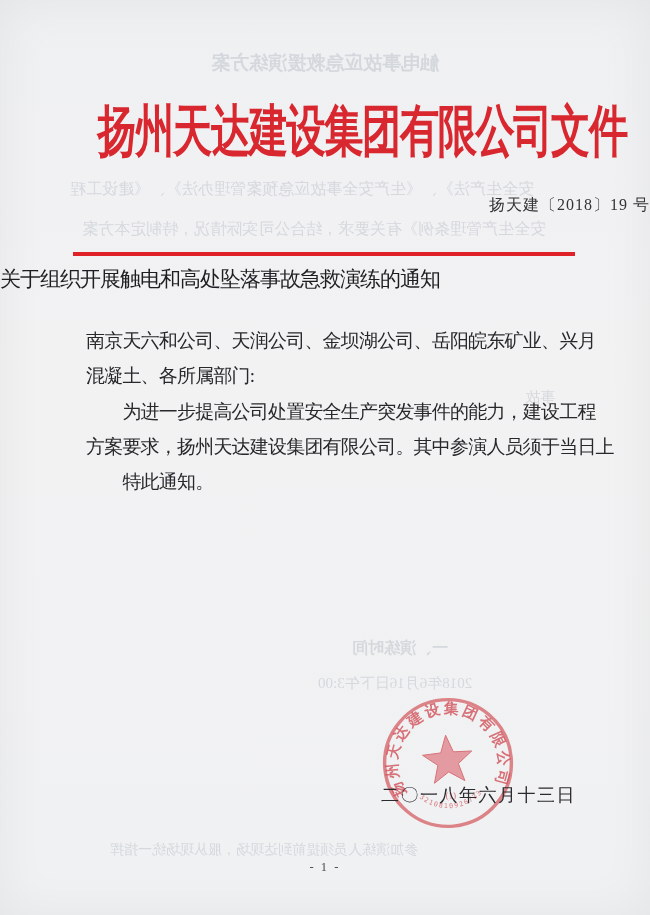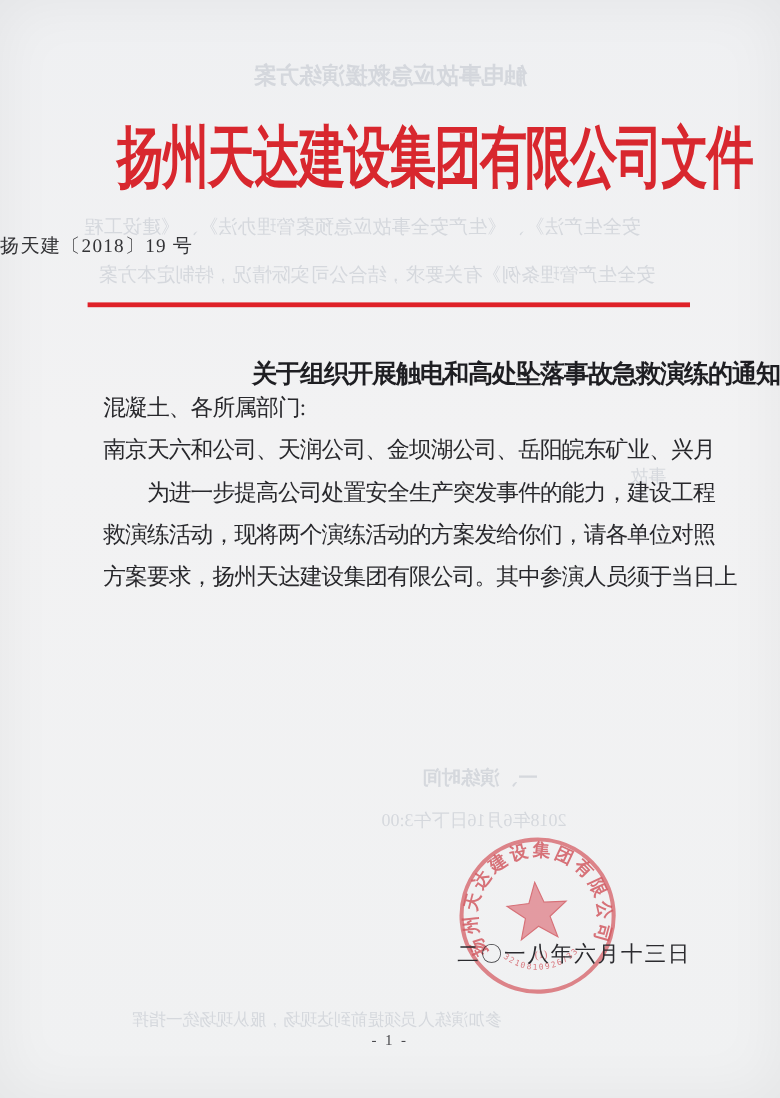--- a/index.html
+++ b/index.html
@@ -28,37 +28,36 @@
     position:absolute;top:94px;left:0;right:0;
     text-align:center;
     font-size:56px;font-weight:bold;
     color:#d8272e;
     letter-spacing:-2px;
     transform:scaleX(.70);
     white-space:nowrap;
   }
   .doc-number{
     position:absolute;top:195px;left:0;right:0;
-    text-align:left;
+    text-align:right;
     font-size:16px;color:#333336;
     letter-spacing:1px;
   }
   .red-divider{
     position:absolute;top:252px;left:73px;
     width:502px;height:4px;
     background:#df2128;
   }
   .doc-title{
     position:absolute;top:265px;left:0;right:0;
-    text-align:right;
-    font-size:21px;font-weight:bold;
+    text-align:left;
+    font-size:21px;font-weight:normal;
     letter-spacing:-1px;
     color:#1e1e22;
     white-space:nowrap;
-    margin-top:32px;
   }
   
   .body-block{
     position:absolute;top:323px;left:86px;width:496px;
   }
   .body-line{
     font-size:19px;
     line-height:35.3px;
     letter-spacing:-.8px;
     white-space:nowrap;
@@ -99,25 +98,25 @@
 
   <div class="org-title">扬州天达建设集团有限公司文件</div>
 
   <div class="doc-number">扬天建〔2018〕19 号</div>
 
   <div class="red-divider"></div>
 
   <div class="doc-title">关于组织开展触电和高处坠落事故急救演练的通知</div>
 
   <div class="body-block">
+    <div class="body-line">南京天六和公司、天润公司、金坝湖公司、岳阳皖东矿业、兴月</div>
     <div class="body-line">混凝土、各所属部门:</div>
-    <div class="body-line">南京天六和公司、天润公司、金坝湖公司、岳阳皖东矿业、兴月</div>
     <div class="body-line">　　为进一步提高公司处置安全生产突发事件的能力，建设工程</div>
-    <div class="body-line">救演练活动，现将两个演练活动的方案发给你们，请各单位对照</div>
     <div class="body-line">方案要求，扬州天达建设集团有限公司。其中参演人员须于当日上</div>
+    <div class="body-line">　　特此通知。</div>
   </div>
 
   <svg class="seal" width="144" height="144" viewBox="0 0 150 150" xmlns="http://www.w3.org/2000/svg">
     <circle cx="75" cy="75" r="66" fill="none" stroke="#d4545c" stroke-width="3.6" opacity=".78"></circle>
     <path id="sealTextArc" d="M 26.2 96.9 A 53 53 0 1 1 123.8 96.9" fill="none"></path>
     <text font-size="15.5" fill="#cf4a53" opacity=".85" letter-spacing="3" font-family="Liberation Serif, DejaVu Serif, serif" font-weight="bold">
       <textPath href="#sealTextArc" startOffset="50%" text-anchor="middle">扬州天达建设集团有限公司</textPath>
     </text>
     <polygon points="75,46 81.6,63.9 100.7,64.7 85.7,76.5 90.9,94.8 75,84.3 59.1,94.8 64.3,76.5 49.3,64.7 68.4,63.9" fill="#e08089" stroke="#cf4a53" stroke-width="1" opacity=".85"></polygon>
     <text x="75" y="112" text-anchor="middle" font-size="9.5" fill="#cf4a53" opacity=".85" font-family="Liberation Serif, DejaVu Serif, serif">(1)</text>

